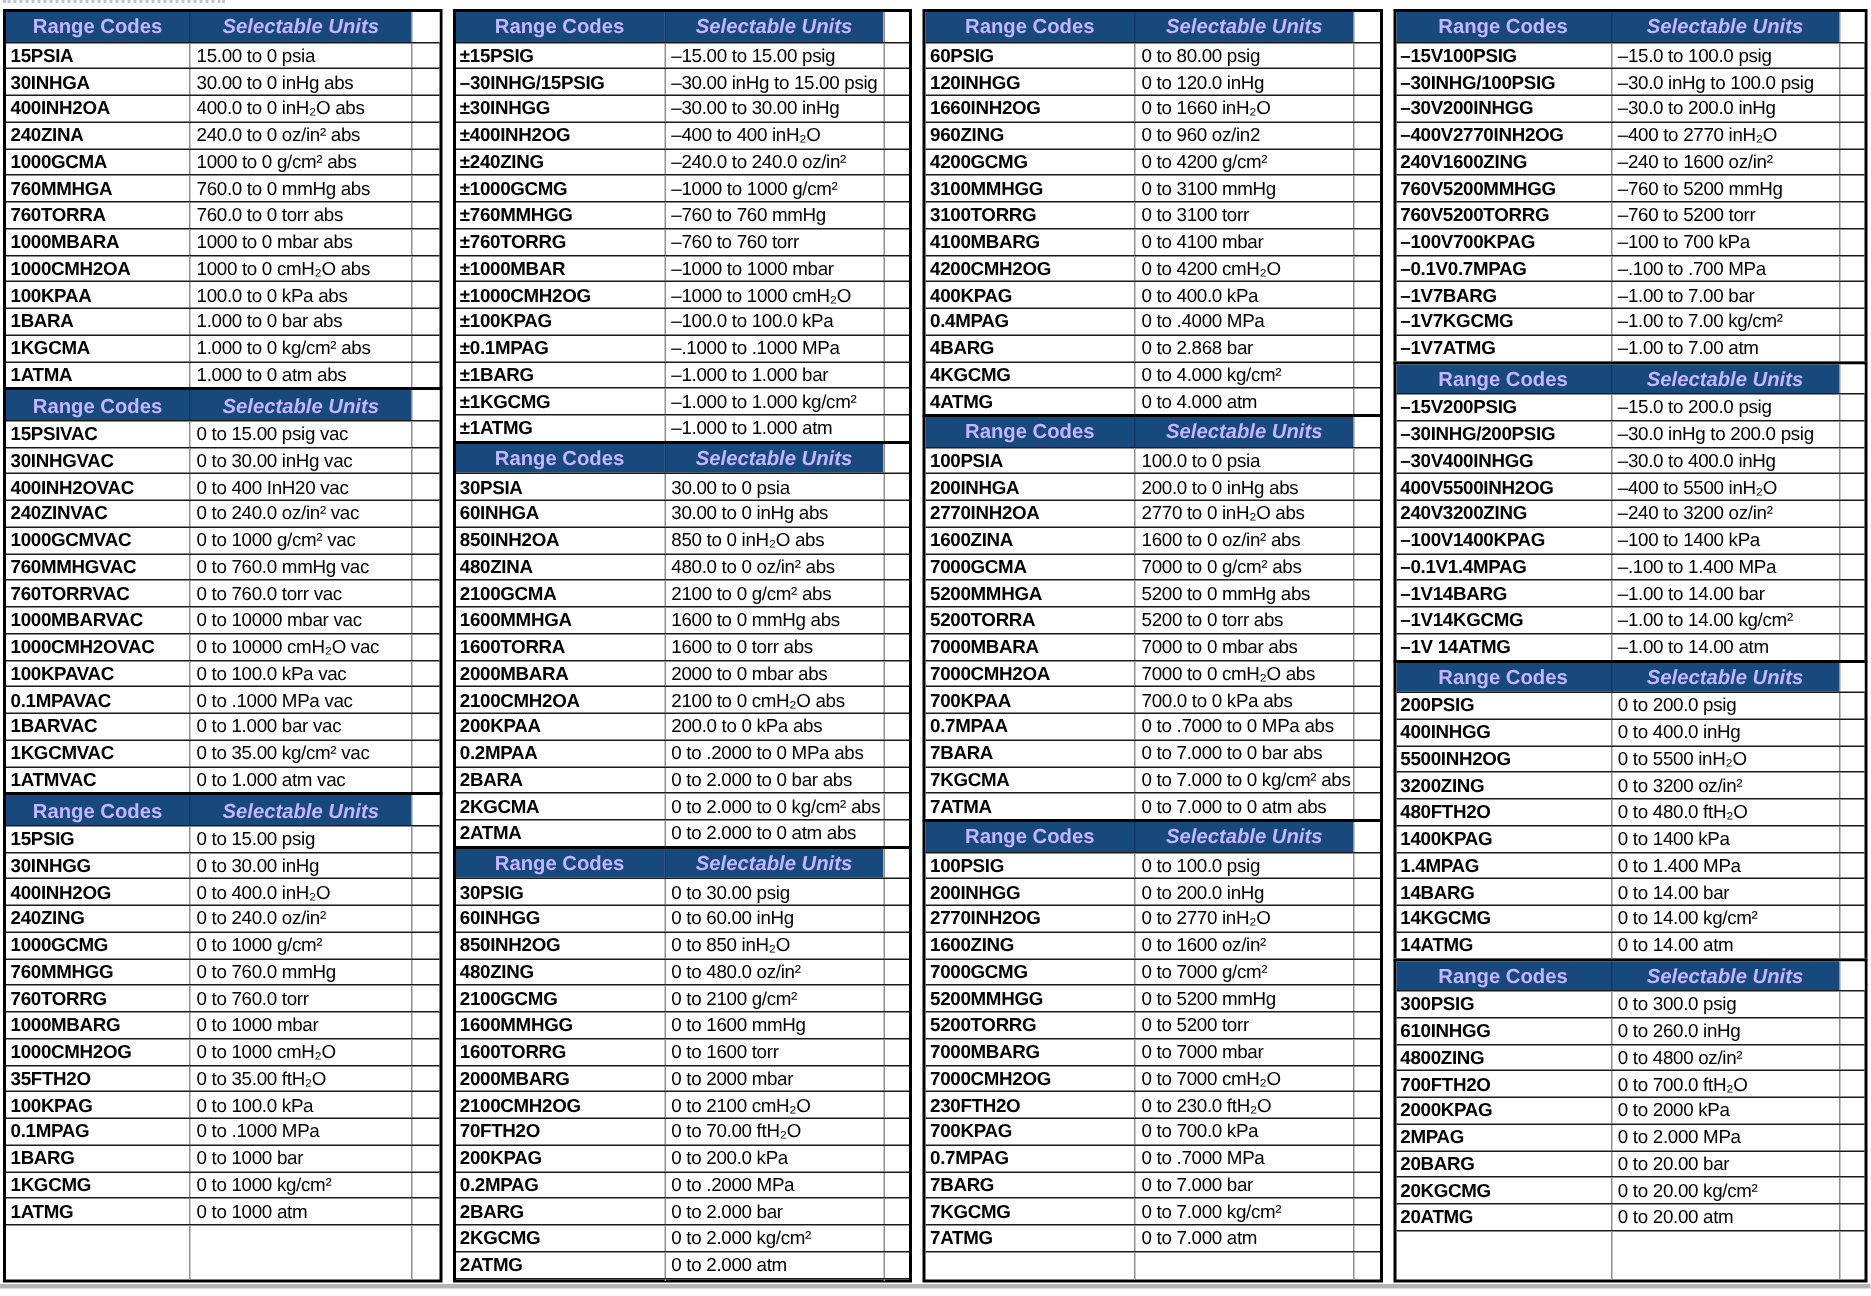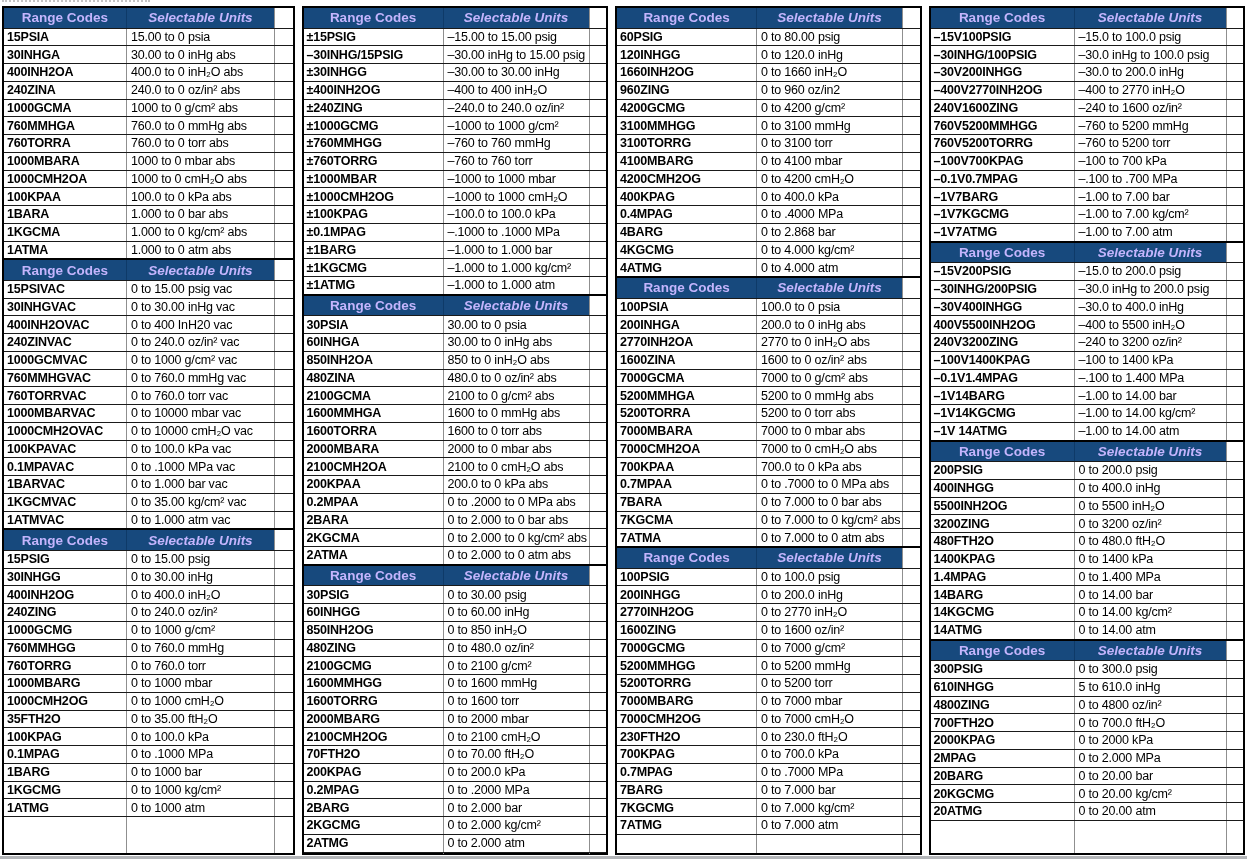--- a/index.html
+++ b/index.html
@@ -958,21 +958,21 @@
           <div class="cell hcell hu">Selectable Units</div>
           <div class="cell hempty"></div>
         </div>
         <div class="row">
           <div class="cell code-cell">300PSIG</div>
           <div class="cell units-cell">0 to 300.0 psig</div>
           <div class="empty-cell"></div>
         </div>
         <div class="row">
           <div class="cell code-cell">610INHGG</div>
-          <div class="cell units-cell">5 to 610.0 inHg</div>
+          <div class="cell units-cell">0 to 260.0 inHg</div>
           <div class="empty-cell"></div>
         </div>
         <div class="row">
           <div class="cell code-cell">4800ZING</div>
           <div class="cell units-cell">0 to 4800 oz/in²</div>
           <div class="empty-cell"></div>
         </div>
         <div class="row">
           <div class="cell code-cell">700FTH2O</div>
           <div class="cell units-cell">0 to 700.0 ftH₂O</div>

